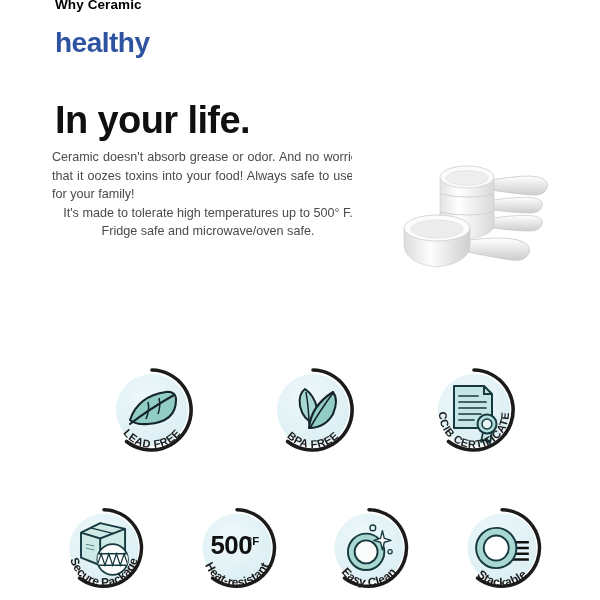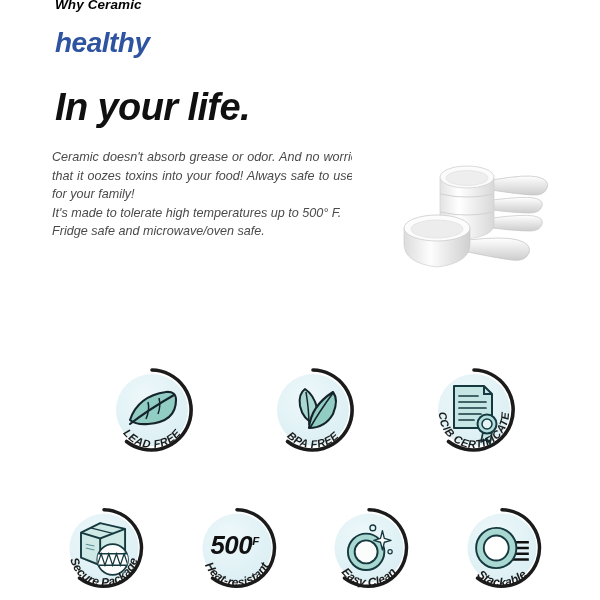--- a/index.html
+++ b/index.html
@@ -4,50 +4,50 @@
 <title>Why Ceramic</title>
 <style>
   * { margin:0; padding:0; box-sizing:border-box; }
   html, body { width:600px; height:600px; }
   body {
     background:#ffffff;
     font-family:"Liberation Sans", sans-serif;
     overflow:hidden;
     position:relative;
   }
-  #page { position:relative; width:600px; height:600px; overflow:hidden;font-style:italic; }
+  #page { position:relative; width:600px; height:600px; overflow:hidden; }
 
   
   .kicker {
     position:absolute; left:55px; top:-3px;
     font-size:13.5px; font-weight:bold; color:#000;
     letter-spacing:0.1px;
   }
   .headline-blue {
     position:absolute; left:55px; top:29px;
     font-size:28px; font-weight:bold; line-height:1;
     color:#2e54a1; letter-spacing:-0.5px;
   }
   .headline-black {
-    position:absolute; left:55px; top:88px;
+    position:absolute; left:55px; top:101px;
     font-size:38px; font-weight:bold; line-height:1;
     color:#101010; letter-spacing:-0.6px;
   }
 
   
   .copy-clip {
     position:absolute; left:52px; top:148px;
     width:300px; height:125px; overflow:hidden;
   }
   .copy-inner { width:312px; }
   .copy-para {
     font-size:12.6px; line-height:18.6px; color:#4a4a4a;
     text-align:justify; white-space:normal;
   }
-  .copy-para.second { text-align:left; }
+  .copy-para.second { text-align:center; }
 
   
   .photo { position:absolute; left:392px; top:132px; width:196px; height:140px; }
 
   
   .badge-row { position:absolute; display:flex; }
   #row1 { left:104px; top:362px; width:418px; justify-content:space-between; }
   #row2 { left:58px;  top:502px; width:490px; justify-content:space-between; }
 
   .badge { position:relative; width:96px; height:96px; }

